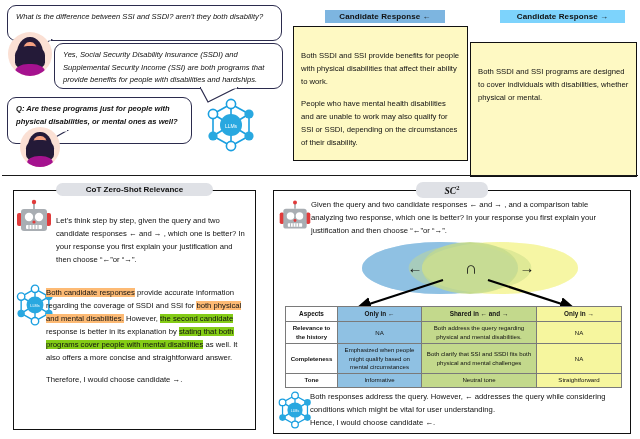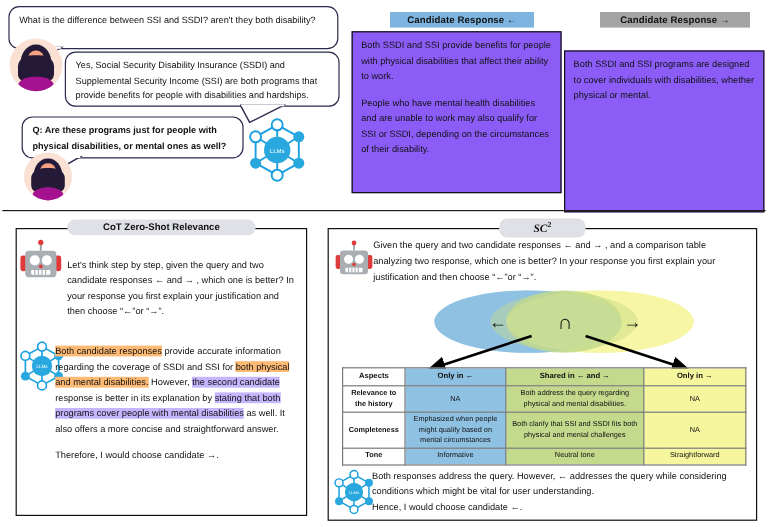--- a/index.html
+++ b/index.html
@@ -7,21 +7,21 @@
     width:640px;height:439px;position:relative;overflow:hidden;
     font-family:"Liberation Sans","DejaVu Sans",sans-serif;
     color:#111;
   }
   .abs{position:absolute;}
 
   
   .bubble{
     position:absolute;background:#fff;border:1.2px solid #2b2b4d;
     border-radius:9px;box-sizing:border-box;
-    font-size:7.6px;line-height:12.6px;padding:5px 8px;
+    font-size:7.6px;line-height:12.6px;padding:5px 8px;font-style:italic;
   }
   .bubble.bold{font-weight:bold;}
 
   
   .avatar{position:absolute;border-radius:50%;background:#fbe0d4;overflow:hidden;}
   .av-hair{position:absolute;left:21%;top:12%;width:58%;height:74%;
            background:#241a38;border-radius:50% 50% 44% 44%;}
   .av-hair2{position:absolute;left:15%;top:32%;width:70%;height:52%;
             background:#241a38;border-radius:40% 40% 30% 30%;}
   .av-face{position:absolute;left:33%;top:22%;width:34%;height:44%;
@@ -32,22 +32,22 @@
   
   .llm{position:absolute;}
   .robot{position:absolute;}
 
   
   .cand-hd{
     position:absolute;font-size:8px;font-weight:bold;text-align:center;
     padding:2px 6px;box-sizing:border-box;letter-spacing:.1px;
   }
   .cand-box{
-    position:absolute;border:1.2px solid #111;background:#8b5cf6;box-sizing:border-box;
-    font-size:7.7px;line-height:13px;padding:4px 7px;
+    position:absolute;border:1.2px solid #111;background:#fef9c3;box-sizing:border-box;
+    font-size:7.7px;line-height:13px;padding:22px 7px;
   }
   .cand-box p{margin:0 0 9px 0;}
   .cand-box p:last-child{margin-bottom:0;}
 
   
   .divider{position:absolute;left:2px;top:175px;width:636px;height:0;
            border-top:1.6px solid #1a1a1a;}
 
   
   .panel{position:absolute;border:1.2px solid #111;box-sizing:border-box;background:#fff;}
@@ -58,21 +58,21 @@
   }
   .panel-title.sc{font-family:"Liberation Serif","DejaVu Serif",serif;font-style:italic;
                   font-size:9.5px;font-weight:bold;}
   .panel-title.sc sup{font-size:6.5px;font-style:normal;}
 
   .ptext{position:absolute;font-size:7.7px;line-height:13px;}
   .ptext p{margin:0 0 9px 0;}
   .ptext p:last-child{margin:0;}
 
   .hl-g{background:#fdba74;}
-  .hl-y{background:#c4b5fd;}
+  .hl-y{background:#84cc16;}
 
   
   table.cmp{position:absolute;border-collapse:collapse;table-layout:fixed;}
   table.cmp td{
     border:1px solid #7a7a7a;font-size:6.1px;line-height:8.4px;
     text-align:center;vertical-align:middle;padding:2px 2px;
   }
   table.cmp tr.hdr td{font-weight:bold;font-size:6.4px;padding:3px 2px;}
   table.cmp td.asp{background:#fff;font-weight:bold;}
   .c-blue{background:#8fc1e3;}
@@ -101,21 +101,21 @@
 </div>
 
 <div class="bubble" style="left:54px;top:43px;width:229px;height:46px;">
   <span>Yes, Social Security Disability Insurance (SSDI) and Supplemental Security Income (SSI) are both programs that provide benefits for people with disabilities and hardships.</span>
 </div>
 <svg class="abs" style="left:200px;top:87px;" width="40" height="16">
   <polygon points="0,0 38,0 8,15" fill="#ffffff" stroke="#2b2b4d" stroke-width="1.2"></polygon>
   <line x1="1" y1="0.6" x2="37" y2="0.6" stroke="#ffffff" stroke-width="2"></line>
 </svg>
 
-<div class="bubble bold" style="left:18px;top:97px;width:185px;height:35px;">
+<div class="bubble bold" style="left:7px;top:97px;width:185px;height:47px;">
   <span>Q: Are these programs just for people with physical disabilities, or mental ones as well?</span>
 </div>
 <svg class="abs" style="left:42px;top:130px;" width="28" height="13">
   <polygon points="0,0 26,0 5,12" fill="#ffffff" stroke="#2b2b4d" stroke-width="1.2"></polygon>
   <line x1="1" y1="0.6" x2="25" y2="0.6" stroke="#ffffff" stroke-width="2"></line>
 </svg>
 
 <div class="avatar" style="left:20px;top:127px;width:40px;height:40px;">
   <div class="av-hair"></div>
   <div class="av-face"></div>
@@ -146,21 +146,21 @@
 </svg>
 
 <div class="cand-hd" style="left:325px;top:10px;width:120px;background:#7db5e0;">
   <span>Candidate Response ←</span>
 </div>
 <div class="cand-box" style="left:293px;top:26px;width:175px;height:135px;">
   <p>Both SSDI and SSI provide benefits for people with physical disabilities that affect their ability to work.</p>
   <p>People who have mental health disabilities and are unable to work may also qualify for SSI or SSDI, depending on the circumstances of their disability.</p>
 </div>
 
-<div class="cand-hd" style="left:500px;top:10px;width:125px;background:#a3a3a3;">
+<div class="cand-hd" style="left:500px;top:10px;width:125px;background:#7dd3fc;">
   <span>Candidate Response →</span>
 </div>
 <div class="cand-box" style="left:470px;top:42px;width:167px;height:135px;">
   <p>Both SSDI and SSI programs are designed to cover individuals with disabilities, whether physical or mental.</p>
 </div>
 
 <div class="divider"></div>
 
 <div class="panel" style="left:13px;top:190px;width:243px;height:240px;"></div>
 <div class="panel-title" style="left:56px;top:183px;width:157px;">

